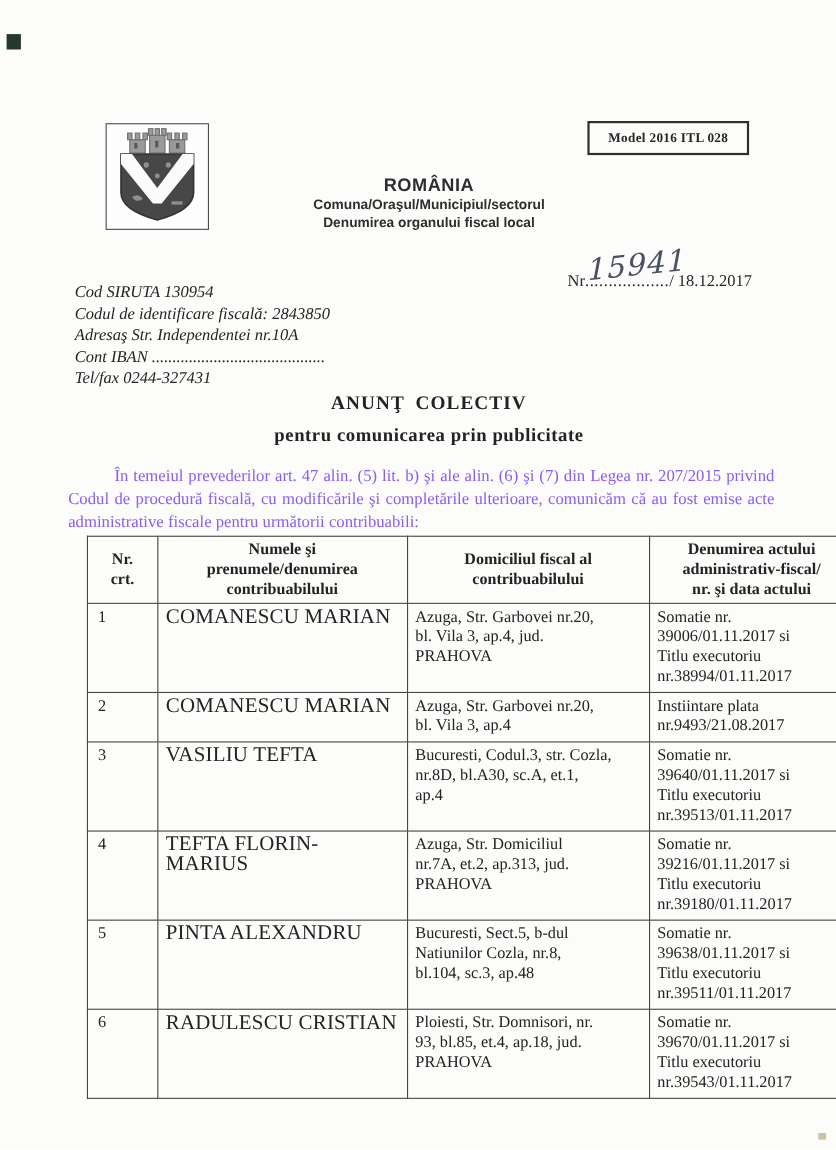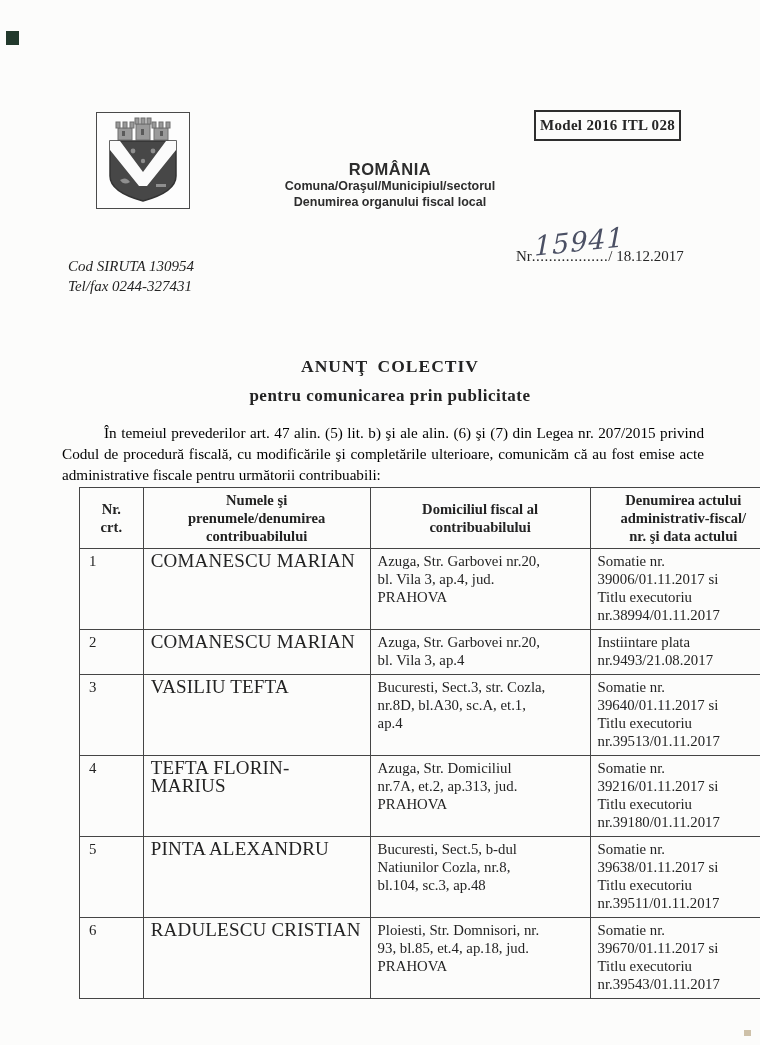--- a/index.html
+++ b/index.html
@@ -34,21 +34,21 @@
     background: #fdfdfd;
     display: flex; align-items: center; justify-content: center;
   }
   .model-box {
     position: absolute;
     left: 534px; top: 110px;
     width: 147px; height: 31px;
     border: 2px solid #2e2e2e;
     display: flex; align-items: center; justify-content: center;
     font-weight: bold;
-    font-size: 15px;
+    font-size: 12px;
     letter-spacing: 0.3px;
   }
   .country-header {
     position: absolute;
     left: 0; top: 160px;
     width: 780px;
     text-align: center;
     font-family: "Liberation Sans", sans-serif;
     font-weight: bold;
     color: #2d2d2d;
@@ -91,21 +91,21 @@
   .doc-title .t1 { font-size: 17.5px; letter-spacing: 1px; word-spacing: 4px; }
   .doc-title .t2 { font-size: 17px; margin-top: 9px; letter-spacing: 0.5px; }
   .intro {
     position: absolute;
     left: 62px; top: 422px;
     width: 642px;
     font-size: 15.2px;
     line-height: 21px;
     text-align: justify;
     text-indent: 42px;
-    color: #000000;
+    color: #8b5cf6;
   }
   table.main {
     position: absolute;
     left: 79px; top: 487px;
     width: 698px;
     border-collapse: collapse;
     font-size: 14.8px;
     color: #232323;
   }
   table.main th, table.main td {
@@ -184,20 +184,23 @@
   </div>
 
   <div class="country-header">
     <div class="country">ROMÂNIA</div>
     <div class="sub">Comuna/Oraşul/Municipiul/sectorul</div>
     <div class="sub">Denumirea organului fiscal local</div>
   </div>
 
   <div class="issuer-block">
     <div>Cod SIRUTA 130954</div>
+    <div>Codul de identificare fiscală: 2843850</div>
+    <div>Adresaş Str. Independentei nr.10A</div>
+    <div>Cont IBAN ..........................................</div>
     <div>Tel/fax 0244-327431</div>
   </div>
 
   <div class="nr-line">
     <span>Nr</span><span class="dots">..................</span><span>/ 18.12.2017</span>
     <span class="handwritten">15941</span>
   </div>
 
   <div class="doc-title">
     <div class="t1">ANUNŢ COLECTIV</div>
@@ -243,21 +246,21 @@
         <td class="num">2</td>
         <td class="name">COMANESCU MARIAN</td>
         <td>Azuga, Str. Garbovei nr.20,
 bl. Vila 3, ap.4</td>
         <td>Instiintare plata
 nr.9493/21.08.2017</td>
       </tr>
       <tr>
         <td class="num">3</td>
         <td class="name">VASILIU TEFTA</td>
-        <td>Bucuresti, Sect.3, str. Cozla,
+        <td>Bucuresti, Codul.3, str. Cozla,
 nr.8D, bl.A30, sc.A, et.1,
 ap.4</td>
         <td>Somatie nr.
 39640/01.11.2017 si
 Titlu executoriu
 nr.39513/01.11.2017</td>
       </tr>
       <tr>
         <td class="num">4</td>
         <td class="name">TEFTA FLORIN-MARIUS</td>

